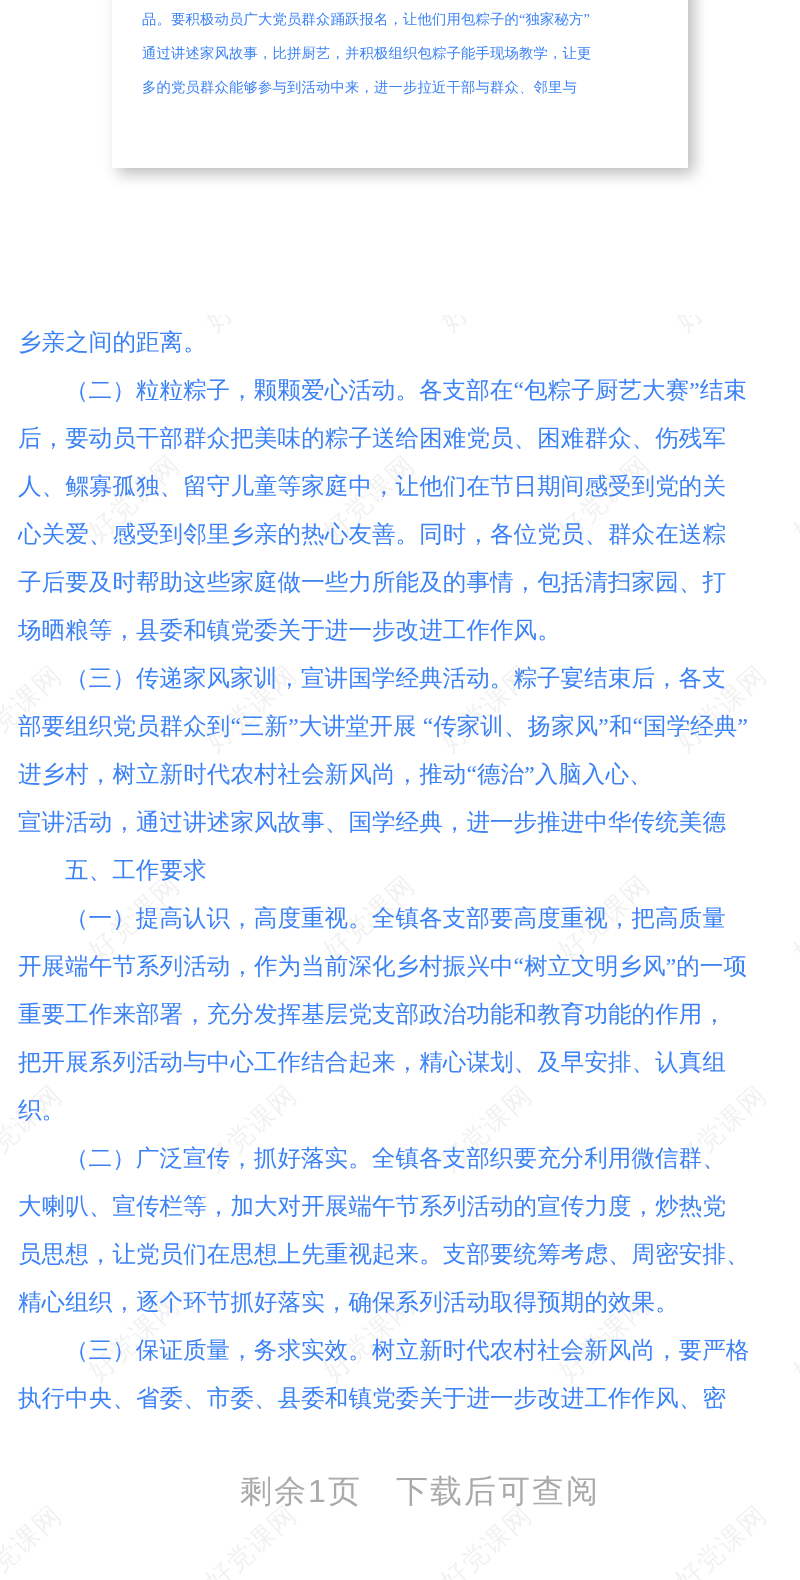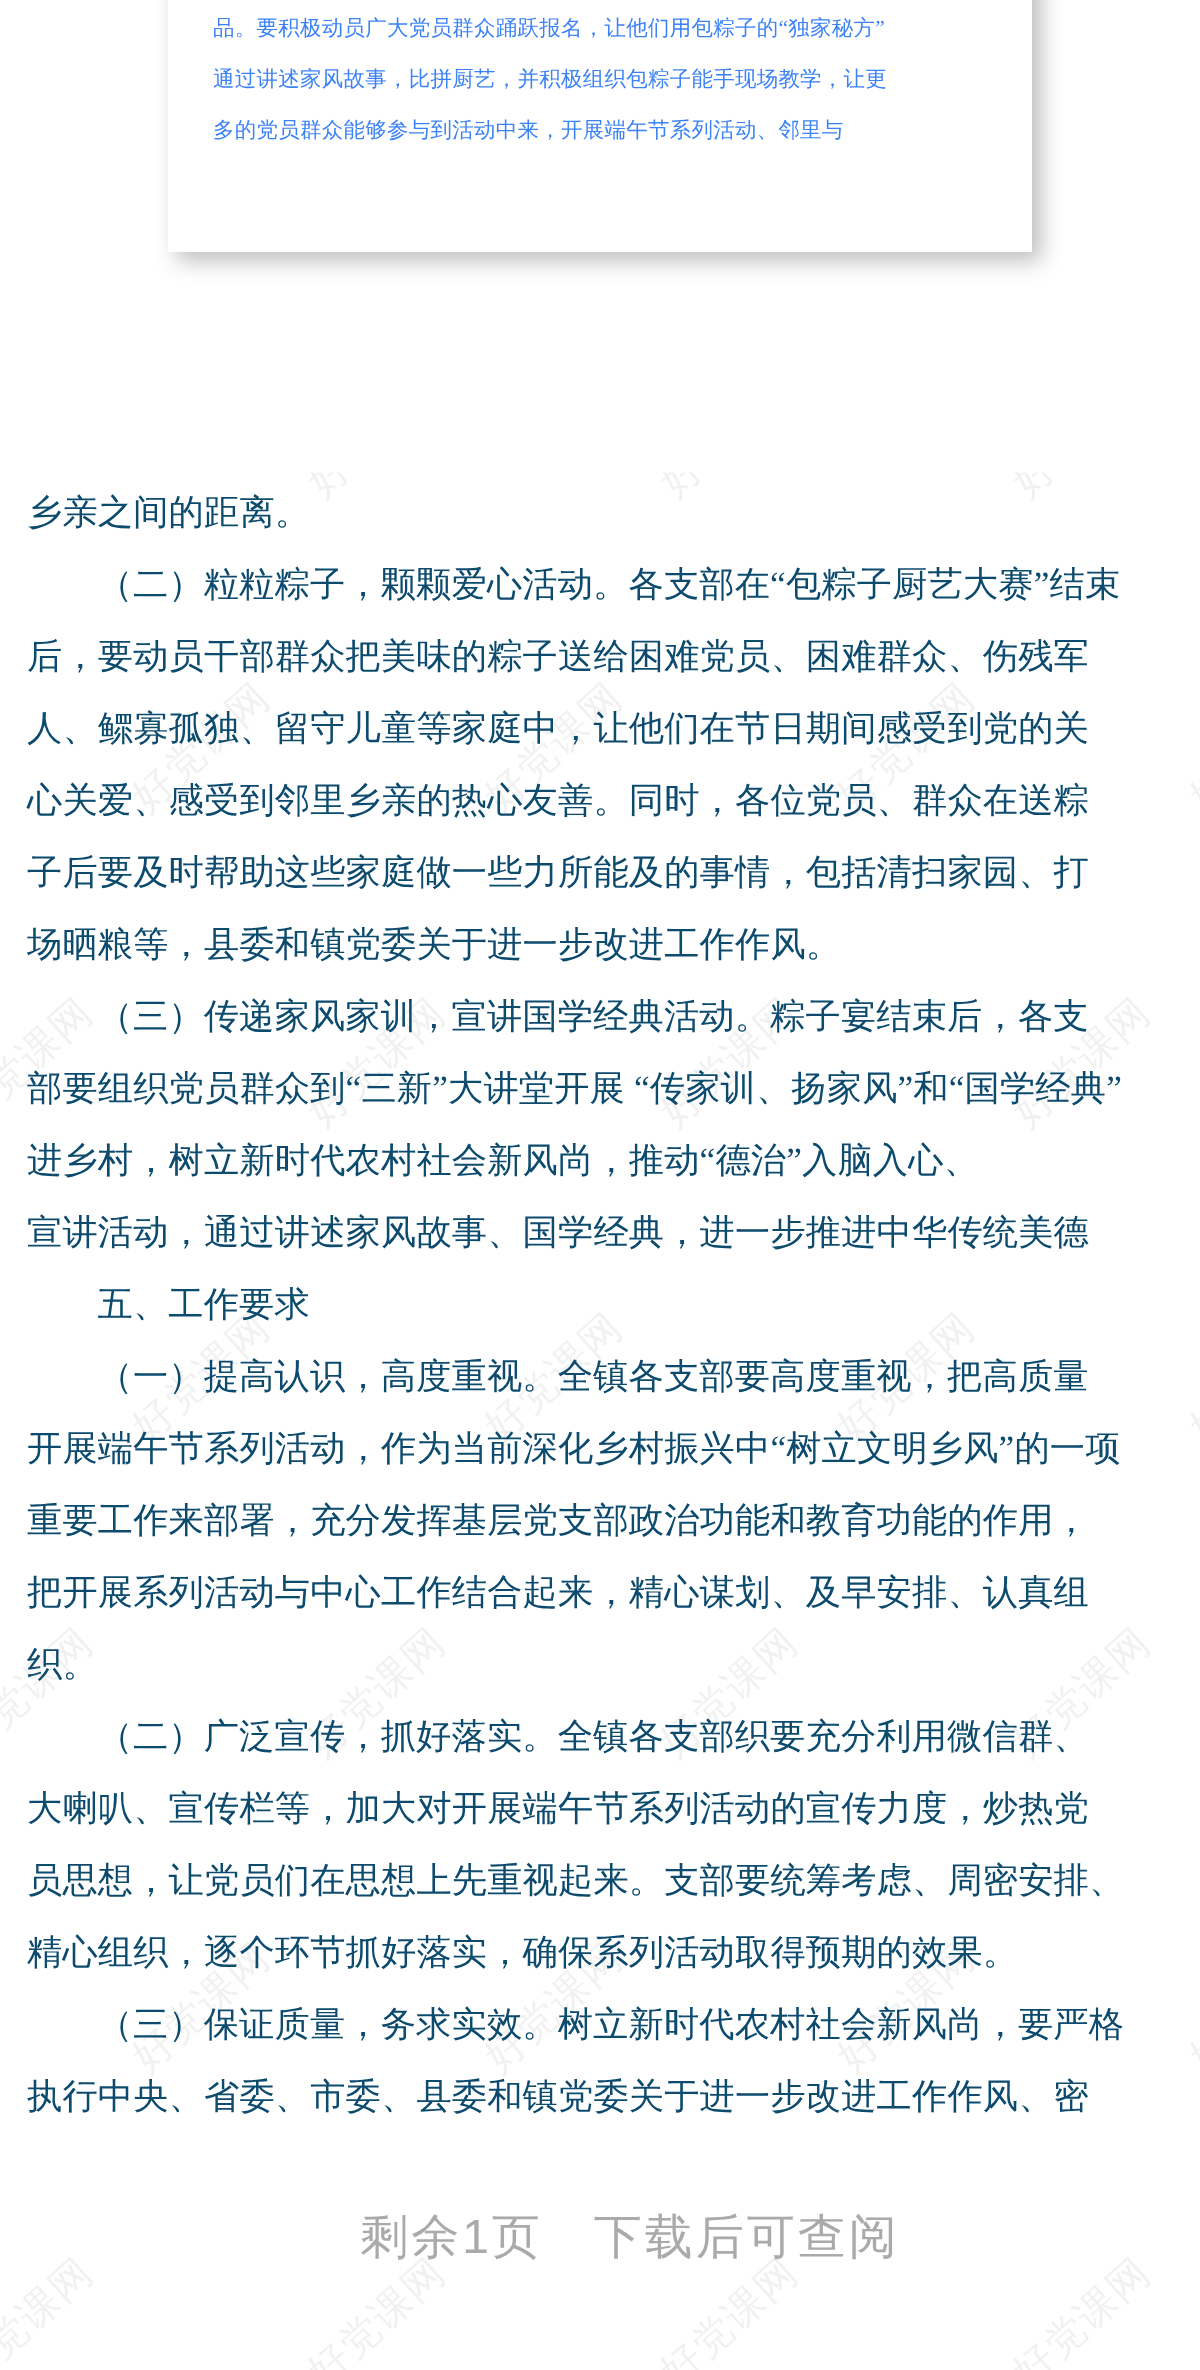--- a/index.html
+++ b/index.html
@@ -87,21 +87,21 @@
     position: relative;
     z-index: 2;
     padding: 0 18px;
     padding-top: 18px;
   }
   #body-text p {
     margin: 0;
     font-size: 23.5px;
     line-height: 48px;
     letter-spacing: 0.1px;
-    color: #0c4a6e;
+    color: #3b82f6;
     white-space: nowrap;
   }
   #body-text p.indent {
     text-indent: 2em;
   }
 
   
   #page-footer {
     position: absolute;
     left: 0;
@@ -122,21 +122,21 @@
     width: 26px;
   }
 </style>
 </head>
 <body>
 
 <div id="doc-card-top">
   <div class="card-inner">
     <p>品。要积极动员广大党员群众踊跃报名，让他们用包粽子的“独家秘方”</p>
     <p>通过讲述家风故事，比拼厨艺，并积极组织包粽子能手现场教学，让更</p>
-    <p>多的党员群众能够参与到活动中来，开展端午节系列活动、邻里与</p>
+    <p>多的党员群众能够参与到活动中来，进一步拉近干部与群众、邻里与</p>
   </div>
 </div>
 
 <div id="gap-band"></div>
 
 <div id="doc-page">
 
   <div id="watermark-layer">
       <span class="wm" style="left: -40px; top: -30px; transform: rotate(-42deg); color: rgba(0, 0, 0, 0.055);">好党课网</span>
       <span class="wm" style="left: 195px; top: -30px; transform: rotate(-42deg); color: rgba(0, 0, 0, 0.055);">好党课网</span>

